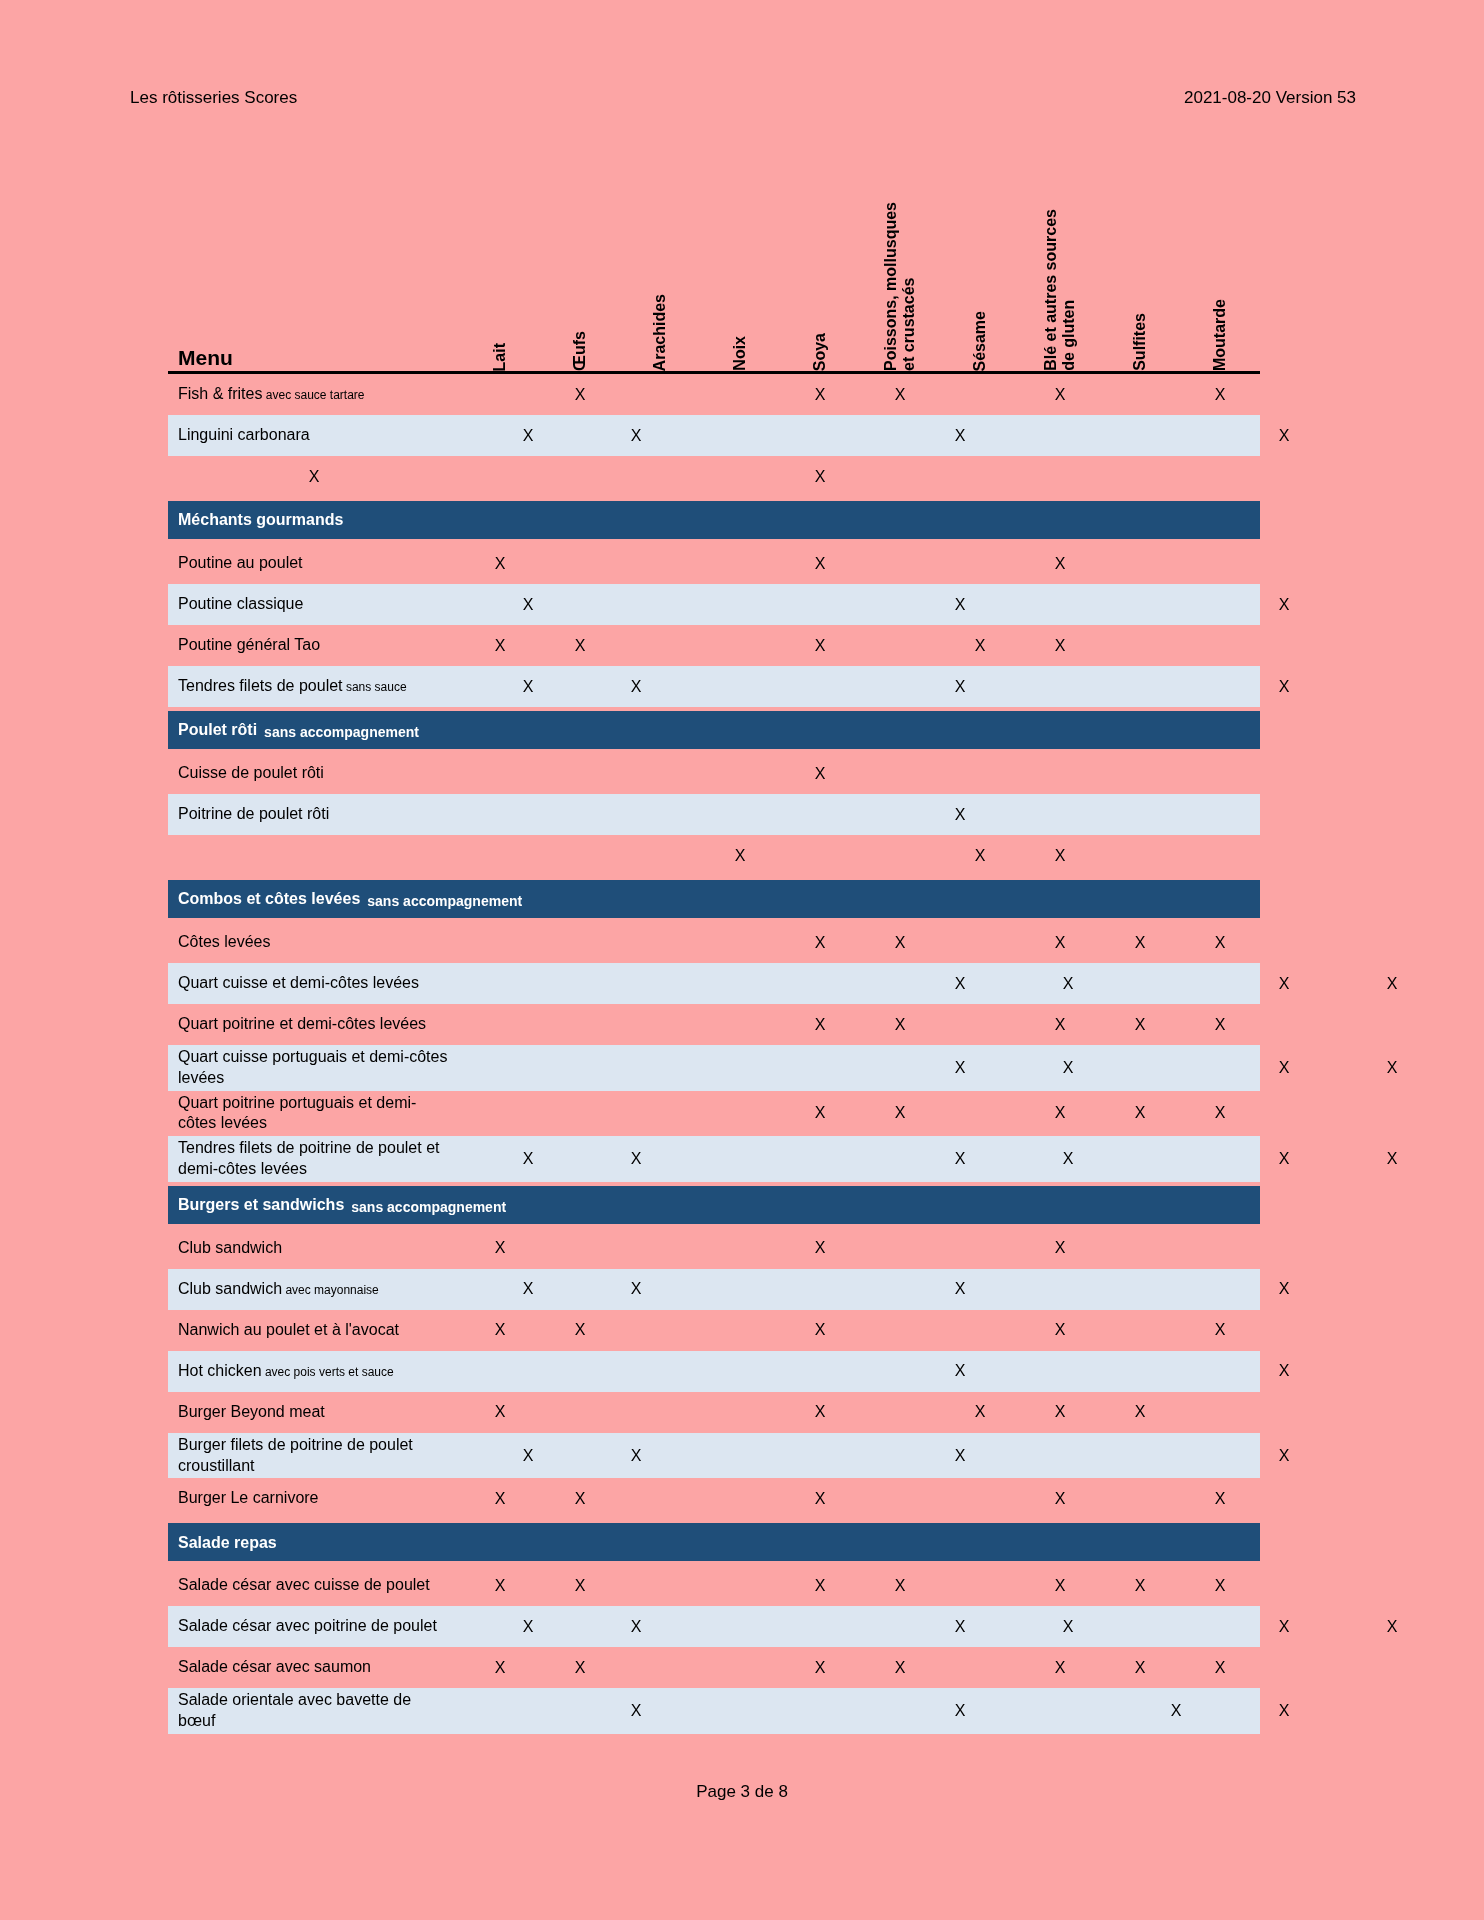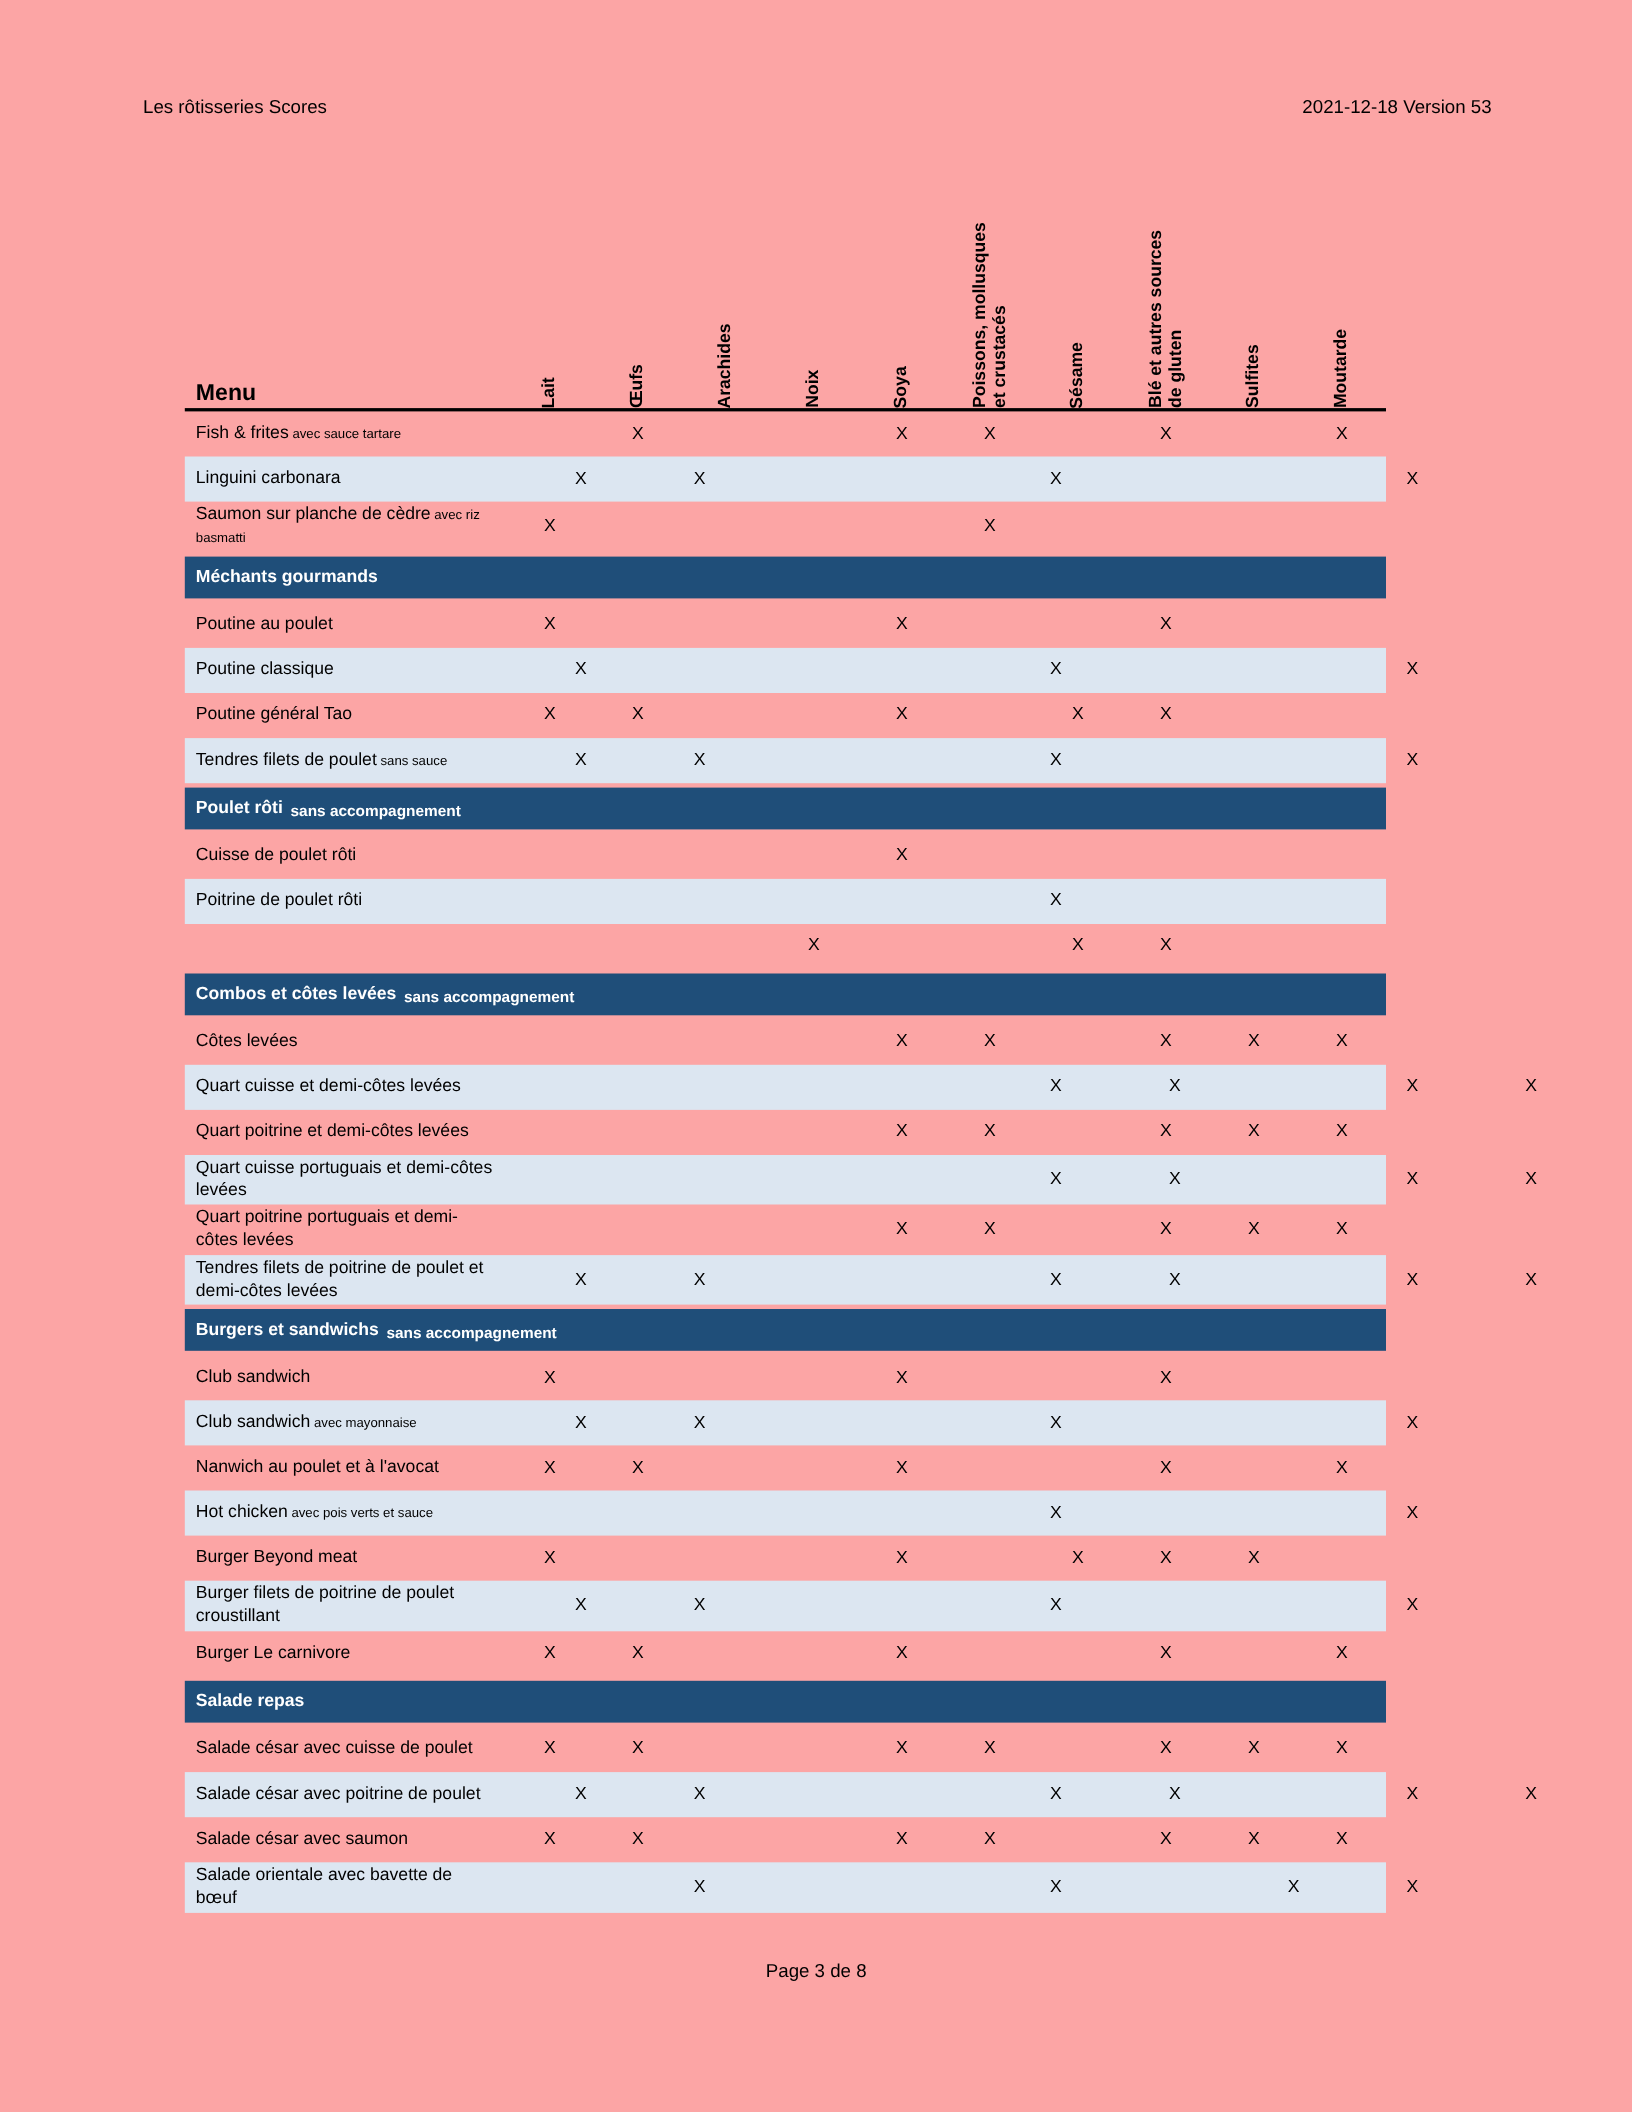--- a/index.html
+++ b/index.html
@@ -82,21 +82,21 @@
     text-align:center;font-size:17px;
   }
 </style>
 </head>
 <body>
 
 <div class="page">
 
   <div class="page-header">
     <span>Les rôtisseries Scores</span>
-    <span>2021-12-18 Version 53</span>
+    <span>2021-08-20 Version 53</span>
   </div>
 
   <div class="allergen-table">
     <div class="grid-row thead">
       <div class="menu-cell">Menu</div>
 
     <div class="col-head">
           <span>Lait</span>
         </div>
         <div class="col-head">
@@ -155,23 +155,20 @@
           <div class="x-cell"></div>
           <div class="x-cell"></div>
           <div class="x-cell">X</div>
           <div class="x-cell"></div>
           <div class="x-cell"></div>
           <div class="x-cell">X</div>
           <div class="x-cell"></div>
           <div class="x-cell">X</div>
         </div>
         <div class="grid-row row">
-          <div class="label-cell">
-            <span class="txt">Saumon sur planche de cèdre<span class="row-suffix"> avec riz basmatti</span></span>
-          </div>
           <div class="x-cell">X</div>
           <div class="x-cell"></div>
           <div class="x-cell"></div>
           <div class="x-cell"></div>
           <div class="x-cell"></div>
           <div class="x-cell">X</div>
           <div class="x-cell"></div>
           <div class="x-cell"></div>
           <div class="x-cell"></div>
           <div class="x-cell"></div>

